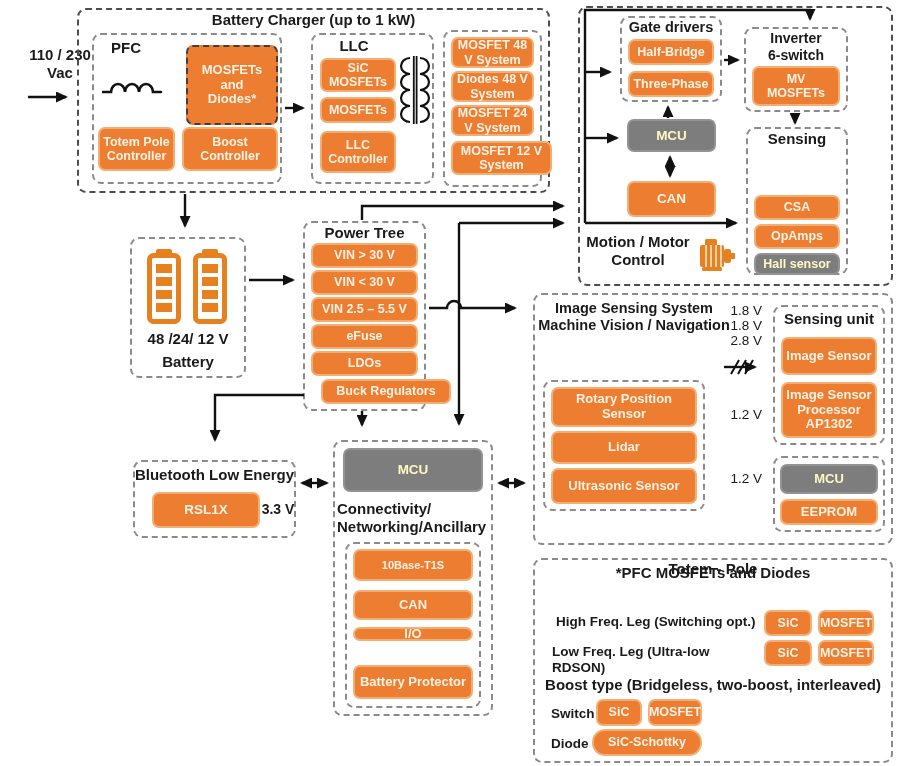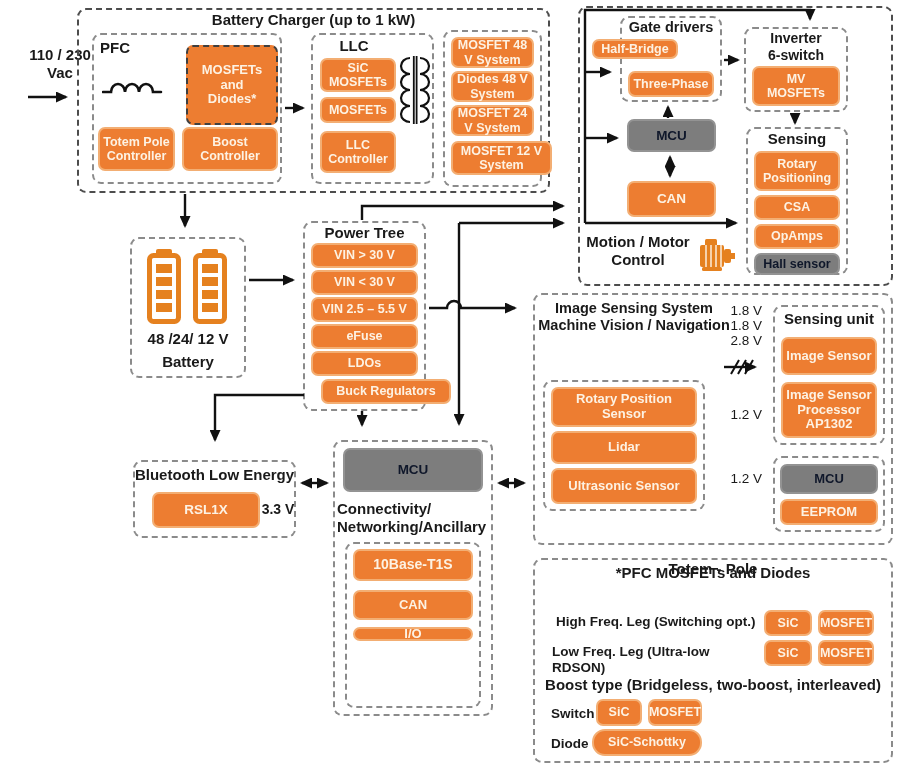--- a/index.html
+++ b/index.html
@@ -4,42 +4,42 @@
 <style>
   html,body{margin:0;padding:0;background:#fff;}
   #stage{position:relative;width:898px;height:766px;background:#ffffff;
          font-family:"Liberation Sans",sans-serif;overflow:hidden;}
   .dbox{position:absolute;border:2px dashed #8b8b8b;border-radius:9px;box-sizing:border-box;}
   .dbox.dark{border-color:#4d4d4d;}
   .blk{position:absolute;background:#ED7D31;border:2px solid #F3AE73;border-radius:7px;
        color:#FDF2E3;font-weight:700;font-size:12.5px;line-height:1.13;
        display:flex;align-items:center;justify-content:center;text-align:center;
        padding:1px 3px;box-sizing:border-box;}
-  .blk.gray{background:#7D7D7D;border-color:#939393;color:#0f172a;}
+  .blk.gray{background:#7D7D7D;border-color:#939393;color:#fef9c3;}
   .blk.odash{border:2px dashed #3F3F3F;}
   .ttl{position:absolute;color:#1A1A1A;font-weight:700;font-size:15px;text-align:center;line-height:1.2;}
   .lbl{position:absolute;color:#1A1A1A;font-size:13.5px;line-height:1.2;}
   .icon{position:absolute;}
   svg.overlay{position:absolute;left:0;top:0;pointer-events:none;z-index:9;}
 </style>
 </head>
 <body>
 
 <div id="stage">
 
   <div class="ttl" style="left:0px;top:46px;width:76px;font-weight:600;padding-left:22px;">
     <span>110 / 230</span><br>
     <span>Vac</span>
   </div>
 
   <div class="dbox dark" style="left:77px;top:8px;width:473px;height:185px;"></div>
   <div class="ttl" style="left:77px;top:11px;width:473px;">Battery Charger (up to 1 kW)</div>
 
   <div class="dbox" style="left:92px;top:33px;width:190px;height:151px;"></div>
-  <div class="ttl" style="left:100px;top:39px;width:52px;text-align:left;">PFC</div>
+  <div class="ttl" style="left:100px;top:39px;width:52px;text-align:center;">PFC</div>
   <span class="icon" style="left:102px;top:70px;">
     <svg width="62" height="26" viewBox="0 0 62 26">
         <path d="M1,22 h8 a7,8 0 0 1 14,0 a7,8 0 0 1 14,0 a7,8 0 0 1 14,0 h8" fill="none" stroke="#111" stroke-width="2.6" stroke-linecap="round"></path>
       </svg>
   </span>
   <div class="blk" style="left:98px;top:127px;width:77px;height:44px;">Totem Pole Controller</div>
   <div class="blk odash" style="left:186px;top:45px;width:92px;height:80px;padding:1px 14px;font-size:13px;">MOSFETs and Diodes*</div>
   <div class="blk" style="left:182px;top:127px;width:96px;height:44px;">Boost Controller</div>
 
   <div class="dbox" style="left:311px;top:33px;width:123px;height:151px;"></div>
@@ -57,36 +57,35 @@
 
   <div class="dbox" style="left:443px;top:30px;width:99px;height:157px;"></div>
   <div class="blk" style="left:451px;top:37px;width:83px;height:31px;">MOSFET 48 V System</div>
   <div class="blk" style="left:451px;top:71px;width:83px;height:31px;">Diodes 48 V System</div>
   <div class="blk" style="left:451px;top:105px;width:83px;height:31px;">MOSFET 24 V System</div>
   <div class="blk" style="left:451px;top:141px;width:101px;height:34px;">MOSFET 12 V System</div>
 
   <div class="dbox dark" style="left:578px;top:6px;width:315px;height:280px;"></div>
   <div class="dbox" style="left:620px;top:16px;width:102px;height:86px;"></div>
   <div class="ttl" style="left:620px;top:19px;width:102px;font-size:14.5px;">Gate drivers</div>
-  <div class="blk" style="left:592px;top:39px;width:86px;height:20px;">Half-Bridge</div>
+  <div class="blk" style="left:628px;top:39px;width:86px;height:26px;">Half-Bridge</div>
   <div class="blk" style="left:628px;top:71px;width:86px;height:26px;">Three-Phase</div>
 
   <div class="dbox" style="left:744px;top:27px;width:104px;height:85px;"></div>
   <div class="ttl" style="left:744px;top:30px;width:104px;font-size:14px;">
     <span>Inverter</span><br>
     <span>6-switch</span>
   </div>
   <div class="blk" style="left:752px;top:66px;width:88px;height:40px;">MV MOSFETs</div>
 
   <div class="blk gray" style="left:627px;top:119px;width:89px;height:33px;font-size:13.5px;">MCU</div>
   <div class="blk" style="left:627px;top:181px;width:89px;height:36px;font-size:13.5px;">CAN</div>
 
   <div class="dbox" style="left:746px;top:127px;width:102px;height:148px;"></div>
   <div class="ttl" style="left:746px;top:130px;width:102px;">Sensing</div>
-  <div class="blk" style="left:754px;top:151px;width:86px;height:40px;">Rotary Positioning</div>
   <div class="blk" style="left:754px;top:195px;width:86px;height:25px;">CSA</div>
   <div class="blk" style="left:754px;top:224px;width:86px;height:25px;">OpAmps</div>
   <div class="blk gray" style="left:754px;top:253px;width:86px;height:22px;">Hall sensor</div>
 
   <div class="ttl" style="left:578px;top:233px;width:120px;">
     <span>Motion / Motor</span><br>
     <span>Control</span>
   </div>
   <span class="icon" style="left:697px;top:236px;">
     <svg width="40" height="38" viewBox="0 0 40 38">
@@ -137,23 +136,24 @@
   <div class="blk" style="left:152px;top:492px;width:108px;height:36px;font-size:13.5px;">RSL1X</div>
   <div class="ttl" style="left:258px;top:501px;width:40px;font-size:14px;">3.3 V</div>
 
   <div class="dbox" style="left:333px;top:440px;width:160px;height:276px;"></div>
   <div class="blk gray" style="left:343px;top:448px;width:140px;height:44px;font-size:13.5px;">MCU</div>
   <div class="ttl" style="left:337px;top:500px;width:156px;text-align:left;">
     <span>Connectivity/</span><br>
     <span>Networking/Ancillary</span>
   </div>
   <div class="dbox" style="left:345px;top:542px;width:136px;height:166px;"></div>
-  <div class="blk" style="left:353px;top:549px;width:120px;height:32px;font-size:14px;">10Base-T1S</div>
+  <div class="blk" style="left:353px;top:549px;width:120px;height:32px;font-size:11px;">10Base-T1S</div>
   <div class="blk" style="left:353px;top:590px;width:120px;height:30px;font-size:13px;">CAN</div>
   <div class="blk" style="left:353px;top:627px;width:120px;height:14px;font-size:13px;">I/O</div>
+  <div class="blk" style="left:353px;top:665px;width:120px;height:34px;font-size:13px;">Battery Protector</div>
 
   <div class="dbox" style="left:533px;top:293px;width:360px;height:252px;"></div>
   <div class="ttl" style="left:533px;top:300px;width:202px;font-size:14.5px;">
     <span>Image Sensing System</span><br>
     <span>Machine Vision / Navigation</span>
   </div>
   <div class="dbox" style="left:543px;top:380px;width:162px;height:131px;"></div>
   <div class="blk" style="left:551px;top:431px;width:146px;height:33px;font-size:13px;">Lidar</div>
   <div class="blk" style="left:551px;top:387px;width:146px;height:40px;font-size:13px;">Rotary Position Sensor</div>
   <div class="blk" style="left:551px;top:468px;width:146px;height:36px;font-size:13px;">Ultrasonic Sensor</div>

